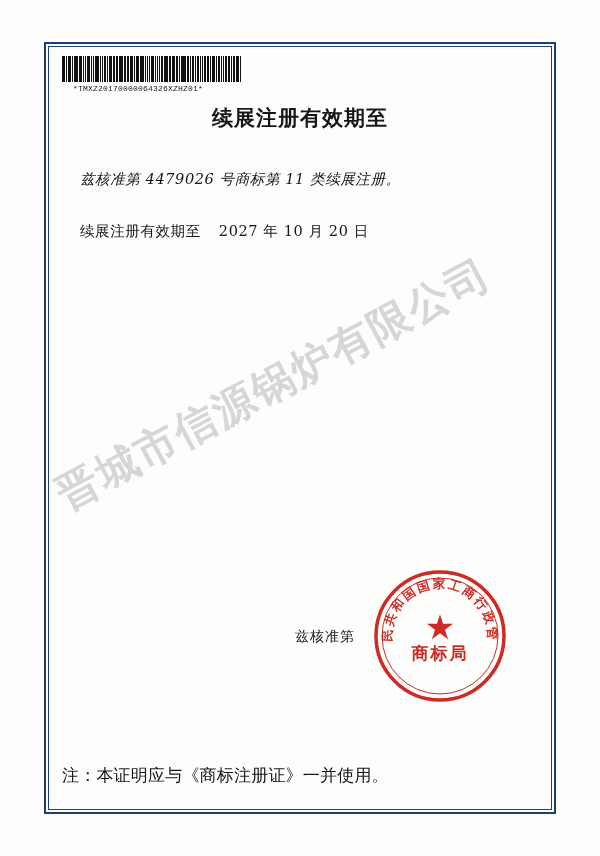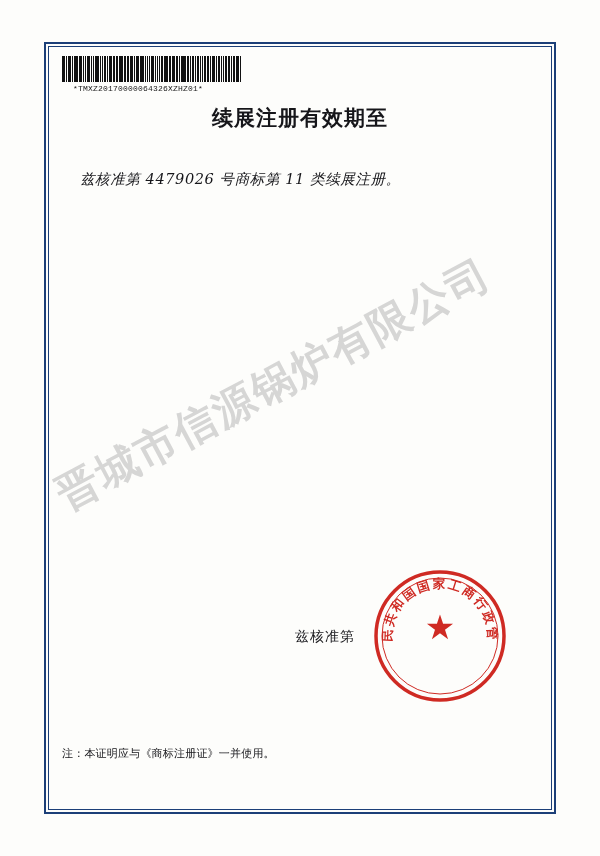--- a/index.html
+++ b/index.html
@@ -96,22 +96,22 @@
     top: 628px;
     font-size: 14px;
     color: #16161a;
     letter-spacing: 1px;
     font-family: "DejaVu Serif", serif;
   }
   
   .note {
     position: absolute;
     left: 62px;
-    top: 746px;
-    font-size: 11px;
+    top: 764px;
+    font-size: 17px;
     color: #16161a;
     letter-spacing: 0.2px;
     font-family: Liberation Serif, serif;
   }
   
   .watermark {
     position: absolute;
     left: 60px;
     top: 330px;
     width: 480px;
@@ -243,36 +243,40 @@
       <span style="width:4px"></span>
         <span style="width:1px"></span>
     </div>
     <div class="barcode-text">*TMXZ20170000064326XZHZ01*</div>
   </div>
 
   <div class="doc-title">续展注册有效期至</div>
 
   <div class="body-line line-1">兹核准第 4479026 号商标第 11 类续展注册。</div>
 
+  <div class="body-line line-2">
+    <span>续展注册有效期至</span><span class="date-part">2027 年 10 月 20 日</span>
+  </div>
 
   <div class="watermark">
     <div class="watermark-text">晋城市信源锅炉有限公司</div>
   </div>
 
   <div class="issuer">兹核准第</div>
 
   <div class="seal">
     <svg width="136" height="136" viewBox="0 0 136 136" aria-hidden="true">
       <defs>
         <path id="sealArc" d="M 20,68 A 48,48 0 1 1 116,68" fill="none"></path>
       </defs>
       <circle cx="68" cy="68" r="64" fill="none" stroke="#cf2a23" stroke-width="3.5"></circle>
       <circle cx="68" cy="68" r="58" fill="none" stroke="#cf2a23" stroke-width="1"></circle>
       <text font-family="DejaVu Serif, serif" font-size="12.5" font-weight="bold" fill="#cf2a23" letter-spacing="2.2">
         <textPath href="#sealArc" startOffset="50%" text-anchor="middle">中华人民共和国国家工商行政管理总局</textPath>
       </text>
     </svg>
     <div class="seal-star">★</div>
+    <div class="seal-bottom-text">商标局</div>
   </div>
 
   <div class="note">注：本证明应与《商标注册证》一并使用。</div>
 
 </div>
 
 </body></html>

